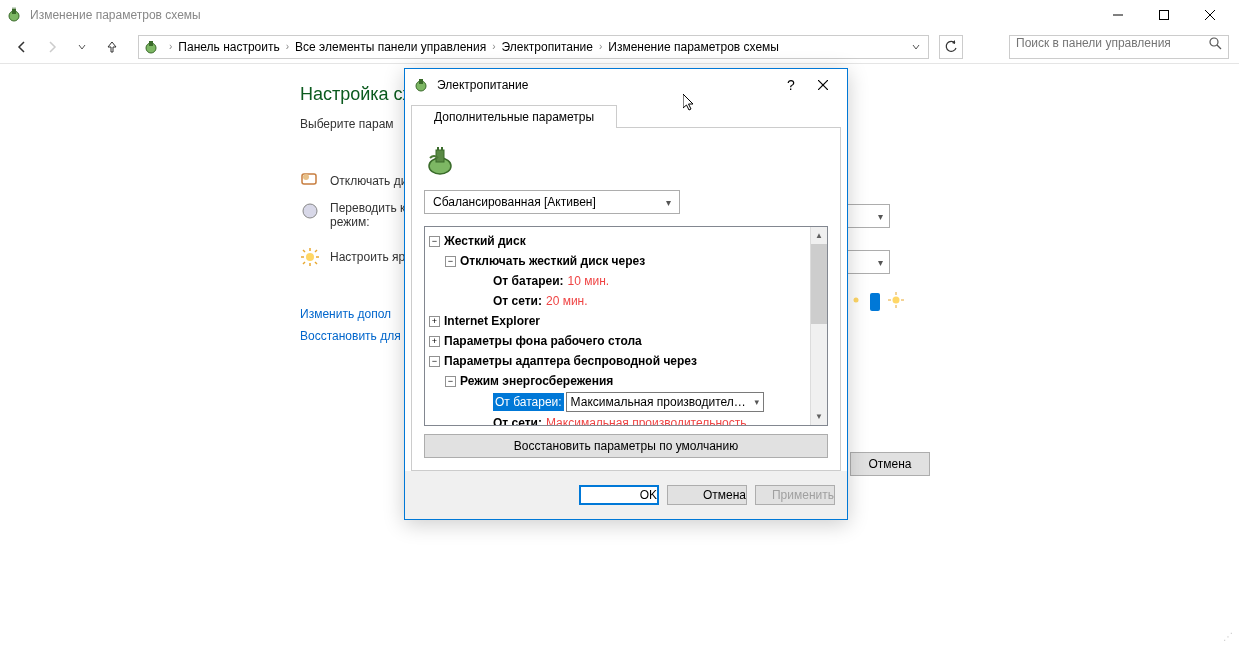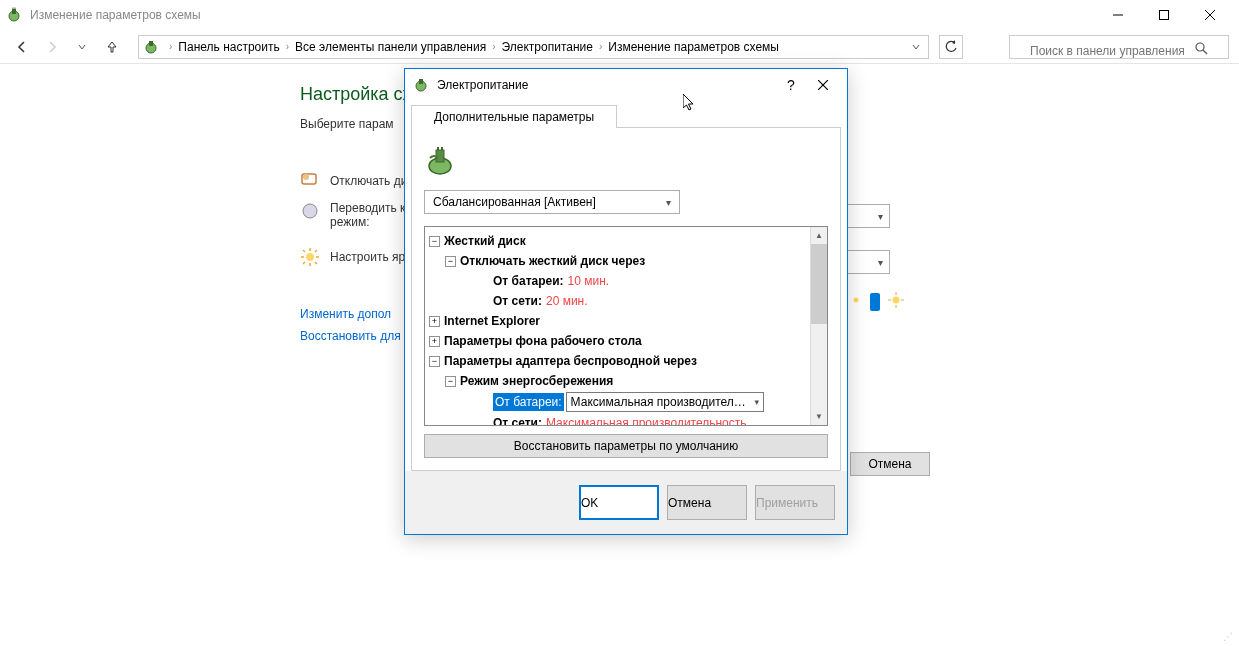--- a/index.html
+++ b/index.html
@@ -15,21 +15,21 @@
 
 .navbar { display: flex; align-items: center; height: 34px; padding: 0 10px; border-bottom: 1px solid #e5e5e5; gap: 6px; }
 .nav-arrow { width: 24px; height: 24px; display: flex; align-items: center; justify-content: center; color: #555; }
 .nav-arrow.disabled { color: #ccc; }
 .breadcrumb { flex: 1; display: flex; align-items: center; border: 1px solid #ccc; height: 24px; padding: 0 4px; background: #fff; margin: 0 4px 0 8px; }
 .breadcrumb .bc-icon { width: 16px; height: 16px; margin-right: 4px; }
 .breadcrumb .sep { color: #888; margin: 0 6px; font-size: 10px; }
 .breadcrumb .crumb { color: #000; white-space: nowrap; }
 .breadcrumb .dd { color: #555; margin-left: auto; padding: 0 4px; }
 .refresh-btn { width: 24px; height: 24px; display: flex; align-items: center; justify-content: center; border: 1px solid #ccc; margin-right: 8px; }
-.search-box { width: 220px; height: 24px; border: 1px solid #ccc; display: flex; align-items: flex-end; padding: 0 20px; margin-left: 32px; }
+.search-box { width: 220px; height: 24px; border: 1px solid #ccc; display: flex; align-items: flex-start; padding: 0 6px; margin-left: 32px; }
 .search-box input { border: none; outline: none; flex: 1; color: #888; }
 .search-box .search-icon { color: #555; }
 
 
 .main-content { padding: 20px 0 0 300px; }
 .page-title { font-size: 18px; color: #0b5a1e; font-weight: normal; margin-bottom: 12px; }
 .page-subtitle { color: #333; margin-bottom: 20px; }
 .settings-row { display: flex; align-items: center; margin: 10px 0; gap: 10px; }
 .settings-row .row-icon { width: 20px; height: 20px; }
 .settings-row .row-label { color: #333; }
@@ -75,21 +75,21 @@
 .indent-3 { padding-left: 64px; }
 .indent-4 { padding-left: 64px; }
 .selected-label { background: #0078d7; color: #fff; padding: 0 2px; }
 .inline-dd { border: 1px solid #7a7a7a; height: 20px; display: inline-flex; align-items: center; padding: 0 4px; margin-left: 2px; background: #fff; }
 .inline-dd .dd-text { max-width: 180px; overflow: hidden; white-space: nowrap; text-overflow: ellipsis; }
 .inline-dd .caret { font-size: 9px; color: #555; margin-left: 4px; }
 
 .restore-btn { width: 100%; height: 24px; border: 1px solid #adadad; background: #e1e1e1; display: flex; align-items: center; justify-content: center; cursor: pointer; }
 
 .dialog-buttons { display: flex; justify-content: flex-end; gap: 8px; padding: 14px 12px; background: #f0f0f0; }
-.dlg-button { width: 80px; height: 35px; border: 1px solid #adadad; background: #e1e1e1; display: flex; align-items: center; justify-content: flex-start; cursor: pointer; }
+.dlg-button { width: 80px; height: 20px; border: 1px solid #adadad; background: #e1e1e1; display: flex; align-items: center; justify-content: flex-end; cursor: pointer; }
 .dlg-button.default { border: 2px solid #0078d7; background: #fff; }
 .dlg-button.disabled { color: #a0a0a0; }
 
 
 .cursor { position: absolute; left: 683px; top: 94px; z-index: 200; pointer-events: none; }
 
 
 .grip { position: absolute; right: 4px; bottom: 4px; color: #ccc; font-size: 10px; letter-spacing: 2px; }
 </style>
 </head>

